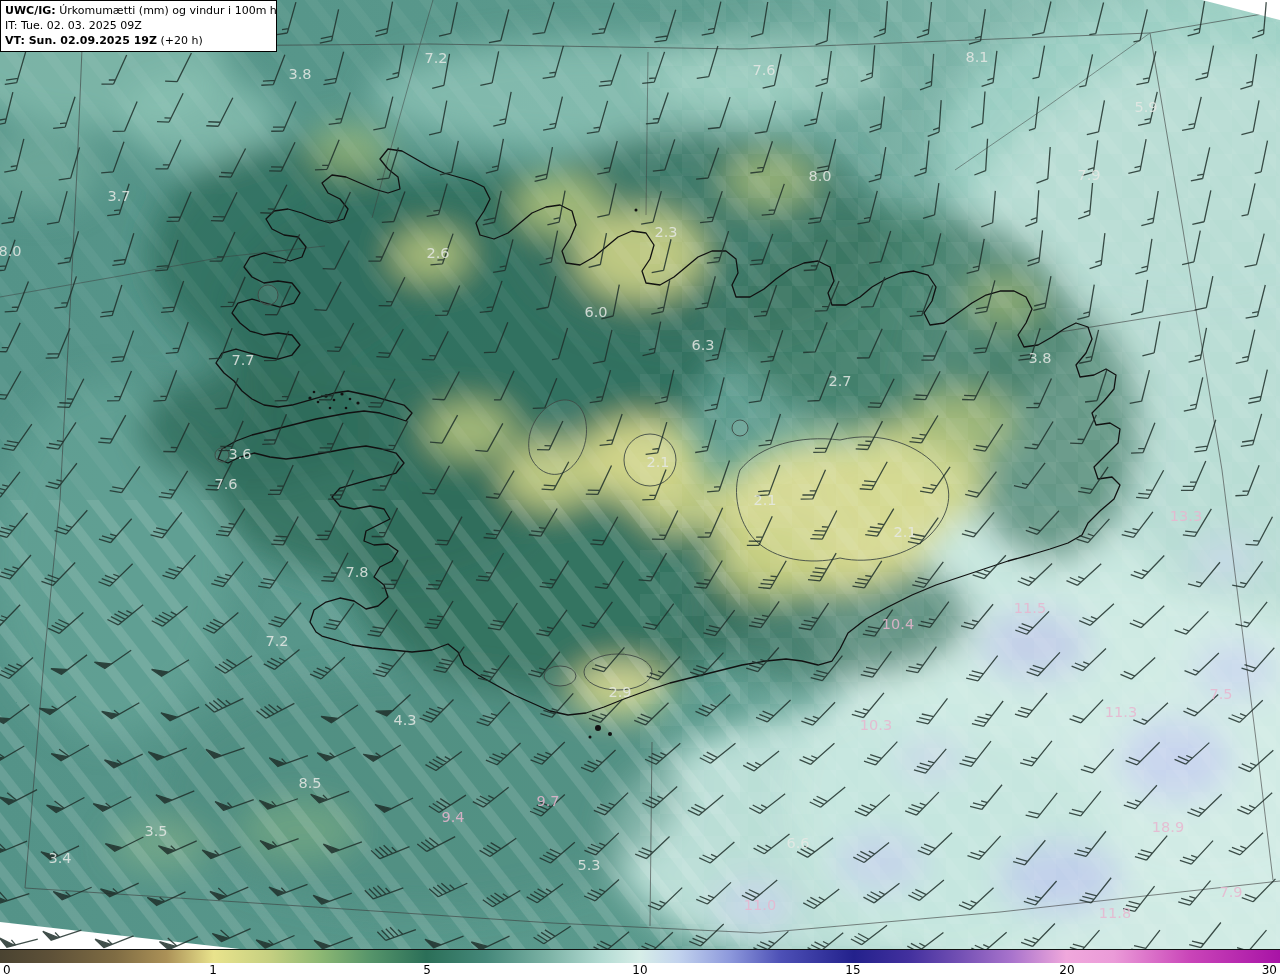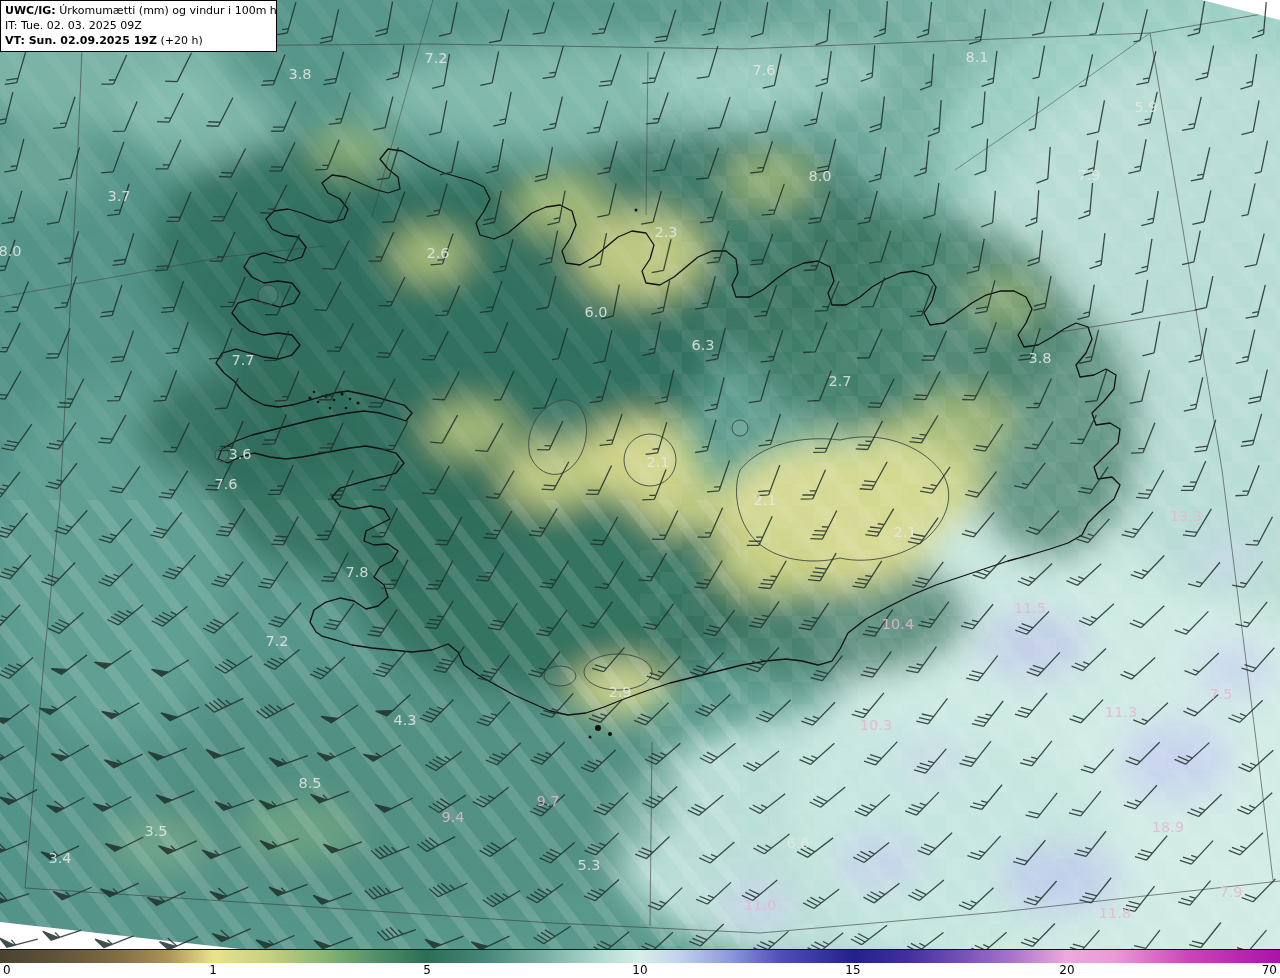--- a/index.html
+++ b/index.html
@@ -697,15 +697,15 @@
   </div>
 
   <div id="colorbar" style="background: linear-gradient(to right, rgb(74, 67, 49) 0%, rgb(94, 81, 56) 4%, rgb(127, 108, 67) 9%, rgb(171, 145, 87) 13%, rgb(233, 227, 140) 16.7%, rgb(198, 208, 129) 21%, rgb(141, 184, 115) 25%, rgb(85, 148, 106) 29%, rgb(43, 111, 88) 33.3%, rgb(69, 136, 122) 38%, rgb(126, 180, 167) 43%, rgb(179, 219, 211) 47%, rgb(215, 238, 232) 50%, rgb(194, 211, 238) 53%, rgb(141, 153, 220) 57%, rgb(77, 80, 182) 61%, rgb(35, 33, 140) 66.7%, rgb(66, 48, 158) 71%, rgb(115, 80, 180) 75%, rgb(168, 115, 204) 79%, rgb(240, 168, 220) 83.3%, rgb(235, 155, 216) 87%, rgb(201, 68, 184) 93%, rgb(168, 19, 166) 100%);"></div>
   <div id="colorbar-ticks">
       <div class="cbtick left" style="left: 3px;">0</div>
       <div class="cbtick" style="left: 213px;">1</div>
       <div class="cbtick" style="left: 427px;">5</div>
       <div class="cbtick" style="left: 640px; text-align: right;">10</div>
       <div class="cbtick" style="left: 853px;">15</div>
       <div class="cbtick" style="left: 1067px;">20</div>
-      <div class="cbtick right" style="left: 1277px;">70</div>
+      <div class="cbtick right" style="left: 1277px;">30</div>
     </div>
 </div>
 
 </body></html>

